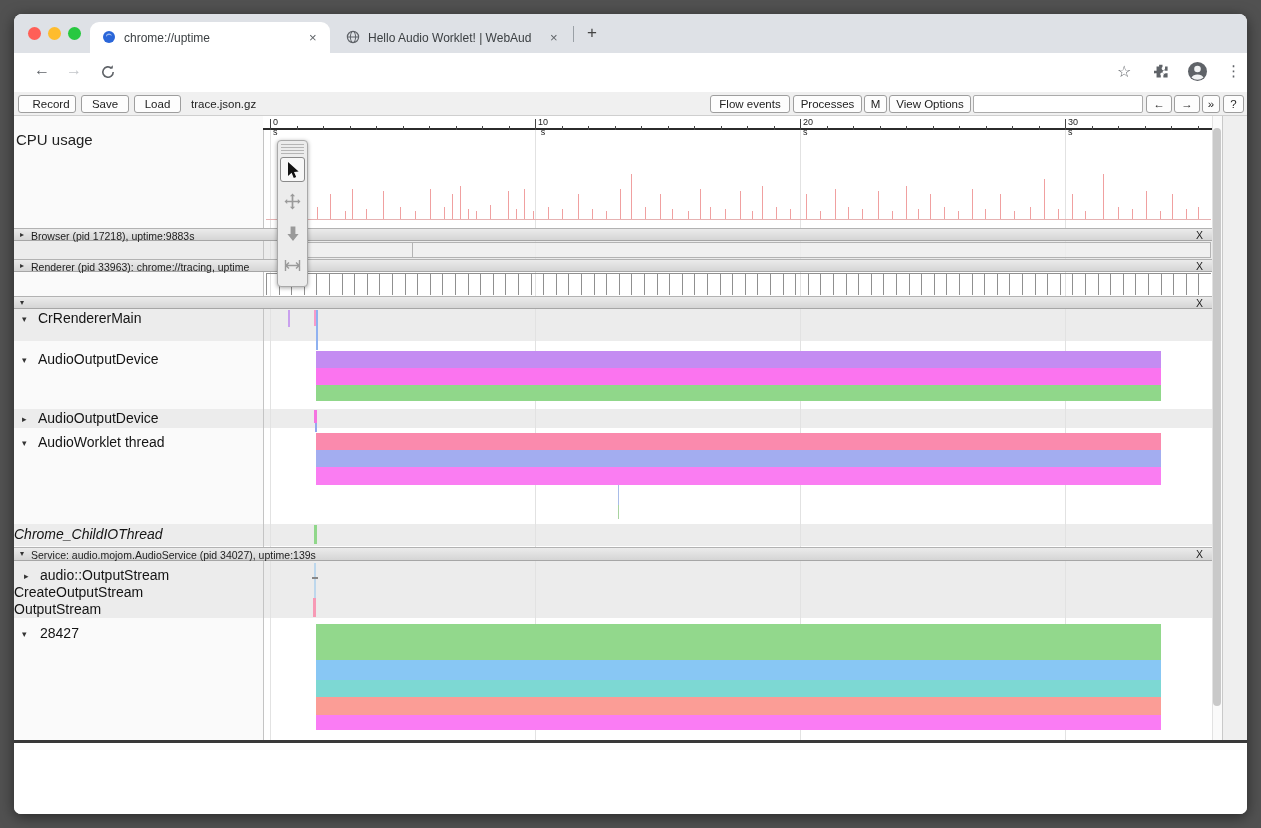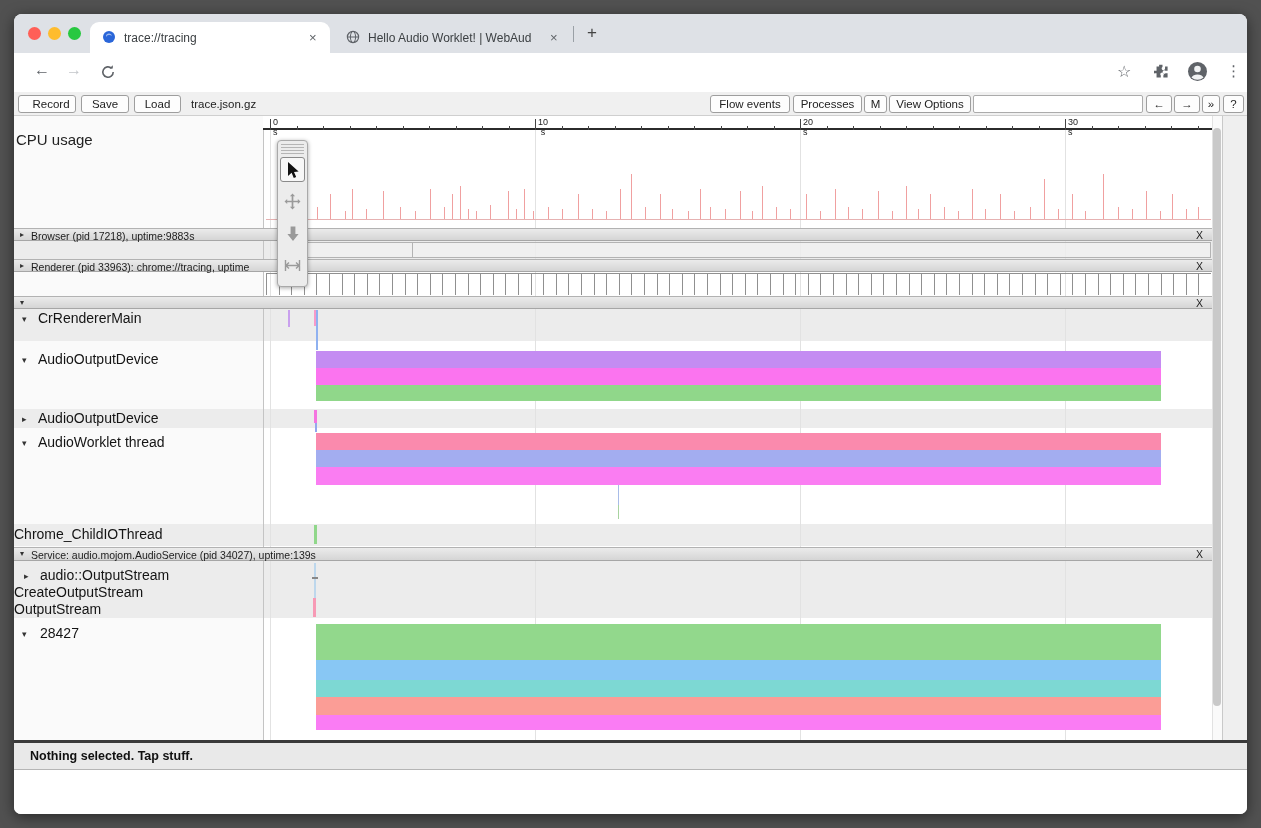--- a/index.html
+++ b/index.html
@@ -84,21 +84,21 @@
   <div class="tabstrip">
     <div class="light" style="left:14px;background:#ff5f57;"></div>
     <div class="light" style="left:34px;background:#febc2e;"></div>
     <div class="light" style="left:54px;background:#28c840;"></div>
 
     <div class="tab active" style="left:76px;width:240px;">
       <svg class="abs" style="left:12px;top:8px;" width="14" height="14" viewBox="0 0 14 14">
         <circle cx="7" cy="7" r="6" fill="#2a66d9"></circle>
           <path d="M4,7 a3,3 0 0 1 6,-1 a4,4 0 0 0 -6,1z" fill="#9db9ee"></path>
       </svg>
-      <span class="tab-title" style="left:34px;width:170px;">trace://tracing</span>
+      <span class="tab-title" style="left:34px;width:170px;">chrome://uptime</span>
       <span class="tab-close" style="left:219px;">×</span>
     </div>
 
     <div class="tab" style="left:318px;width:235px;">
       <svg class="abs" style="left:14px;top:8px;" width="14" height="14" viewBox="0 0 14 14">
         <circle cx="7" cy="7" r="5.6" fill="none" stroke="#5f6368" stroke-width="1.2"></circle>
         <ellipse cx="7" cy="7" rx="2.6" ry="5.6" fill="none" stroke="#5f6368" stroke-width="1"></ellipse>
         <line x1="1.4" y1="7" x2="12.6" y2="7" stroke="#5f6368" stroke-width="1"></line>
       </svg>
       <span class="tab-title" style="left:36px;width:178px;">Hello Audio Worklet! | WebAud</span>
@@ -325,21 +325,21 @@
       <div class="bar" style="left: 604px; top: 491px; width: 1px; height: 14px; background: rgb(168, 211, 160);"></div>
       <div class="divline" style="left: 249px; top: 102px; height: 625px;"></div>
       <div class="thread-arrow" style="left: 8px; top: 300px;">▾</div>
       <div class="thread-label" style="left: 24px; top: 296px;">CrRendererMain</div>
       <div class="thread-arrow" style="left: 8px; top: 341px;">▾</div>
       <div class="thread-label" style="left: 24px; top: 337px;">AudioOutputDevice</div>
       <div class="thread-arrow" style="left: 8px; top: 400px;">▸</div>
       <div class="thread-label" style="left: 24px; top: 396px;">AudioOutputDevice</div>
       <div class="thread-arrow" style="left: 8px; top: 424px;">▾</div>
       <div class="thread-label" style="left: 24px; top: 420px;">AudioWorklet thread</div>
-      <div class="thread-label" style="left: 0px; top: 512px;">Chrome_ChildIOThread</div>
+      <div class="thread-label" style="left: 0px; top: 512px; font-style: italic;">Chrome_ChildIOThread</div>
       <div class="thread-arrow" style="left: 10px; top: 557px;">▸</div>
       <div class="thread-label" style="left: 26px; top: 553px;">audio::OutputStream</div>
       <div class="thread-label" style="left: 0px; top: 570px;">CreateOutputStream</div>
       <div class="thread-label" style="left: 0px; top: 587px;">OutputStream</div>
       <div class="thread-arrow" style="left: 8px; top: 615px;">▾</div>
       <div class="thread-label" style="left: 26px; top: 611px;">28427</div>
       <div class="sidetab" style="top: 176px; color: rgb(51, 51, 51);">File Size Stats</div>
       <div class="sidetab" style="top: 266px; color: rgb(51, 51, 51);">Metrics</div>
       <div class="sidetab" style="top: 354px; color: rgb(156, 156, 156);">Frame Data</div>
       <div class="sidetab" style="top: 454px; color: rgb(156, 156, 156);">Input Latency</div>
@@ -438,17 +438,14 @@
         <path d="M1.5,2 V13 M15.5,2 V13 M1.5,7.5 H15.5 M5,4.5 L1.8,7.5 L5,10.5 M12,4.5 L15.2,7.5 L12,10.5" fill="none" stroke="#9a9a9a" stroke-width="1.4"></path>
       </svg>
     </div>
   </div>
 
   <div class="scrollbar"></div>
   <div class="scrollthumb"></div>
   <div class="sidestrip"></div>
 
   <div class="splitter"></div>
-  <div class="statusbar">
-    <span class="status-text">Nothing selected. Tap stuff.</span>
-  </div>
   <div class="bottomwhite"></div>
 </div>
 
 </body></html>

